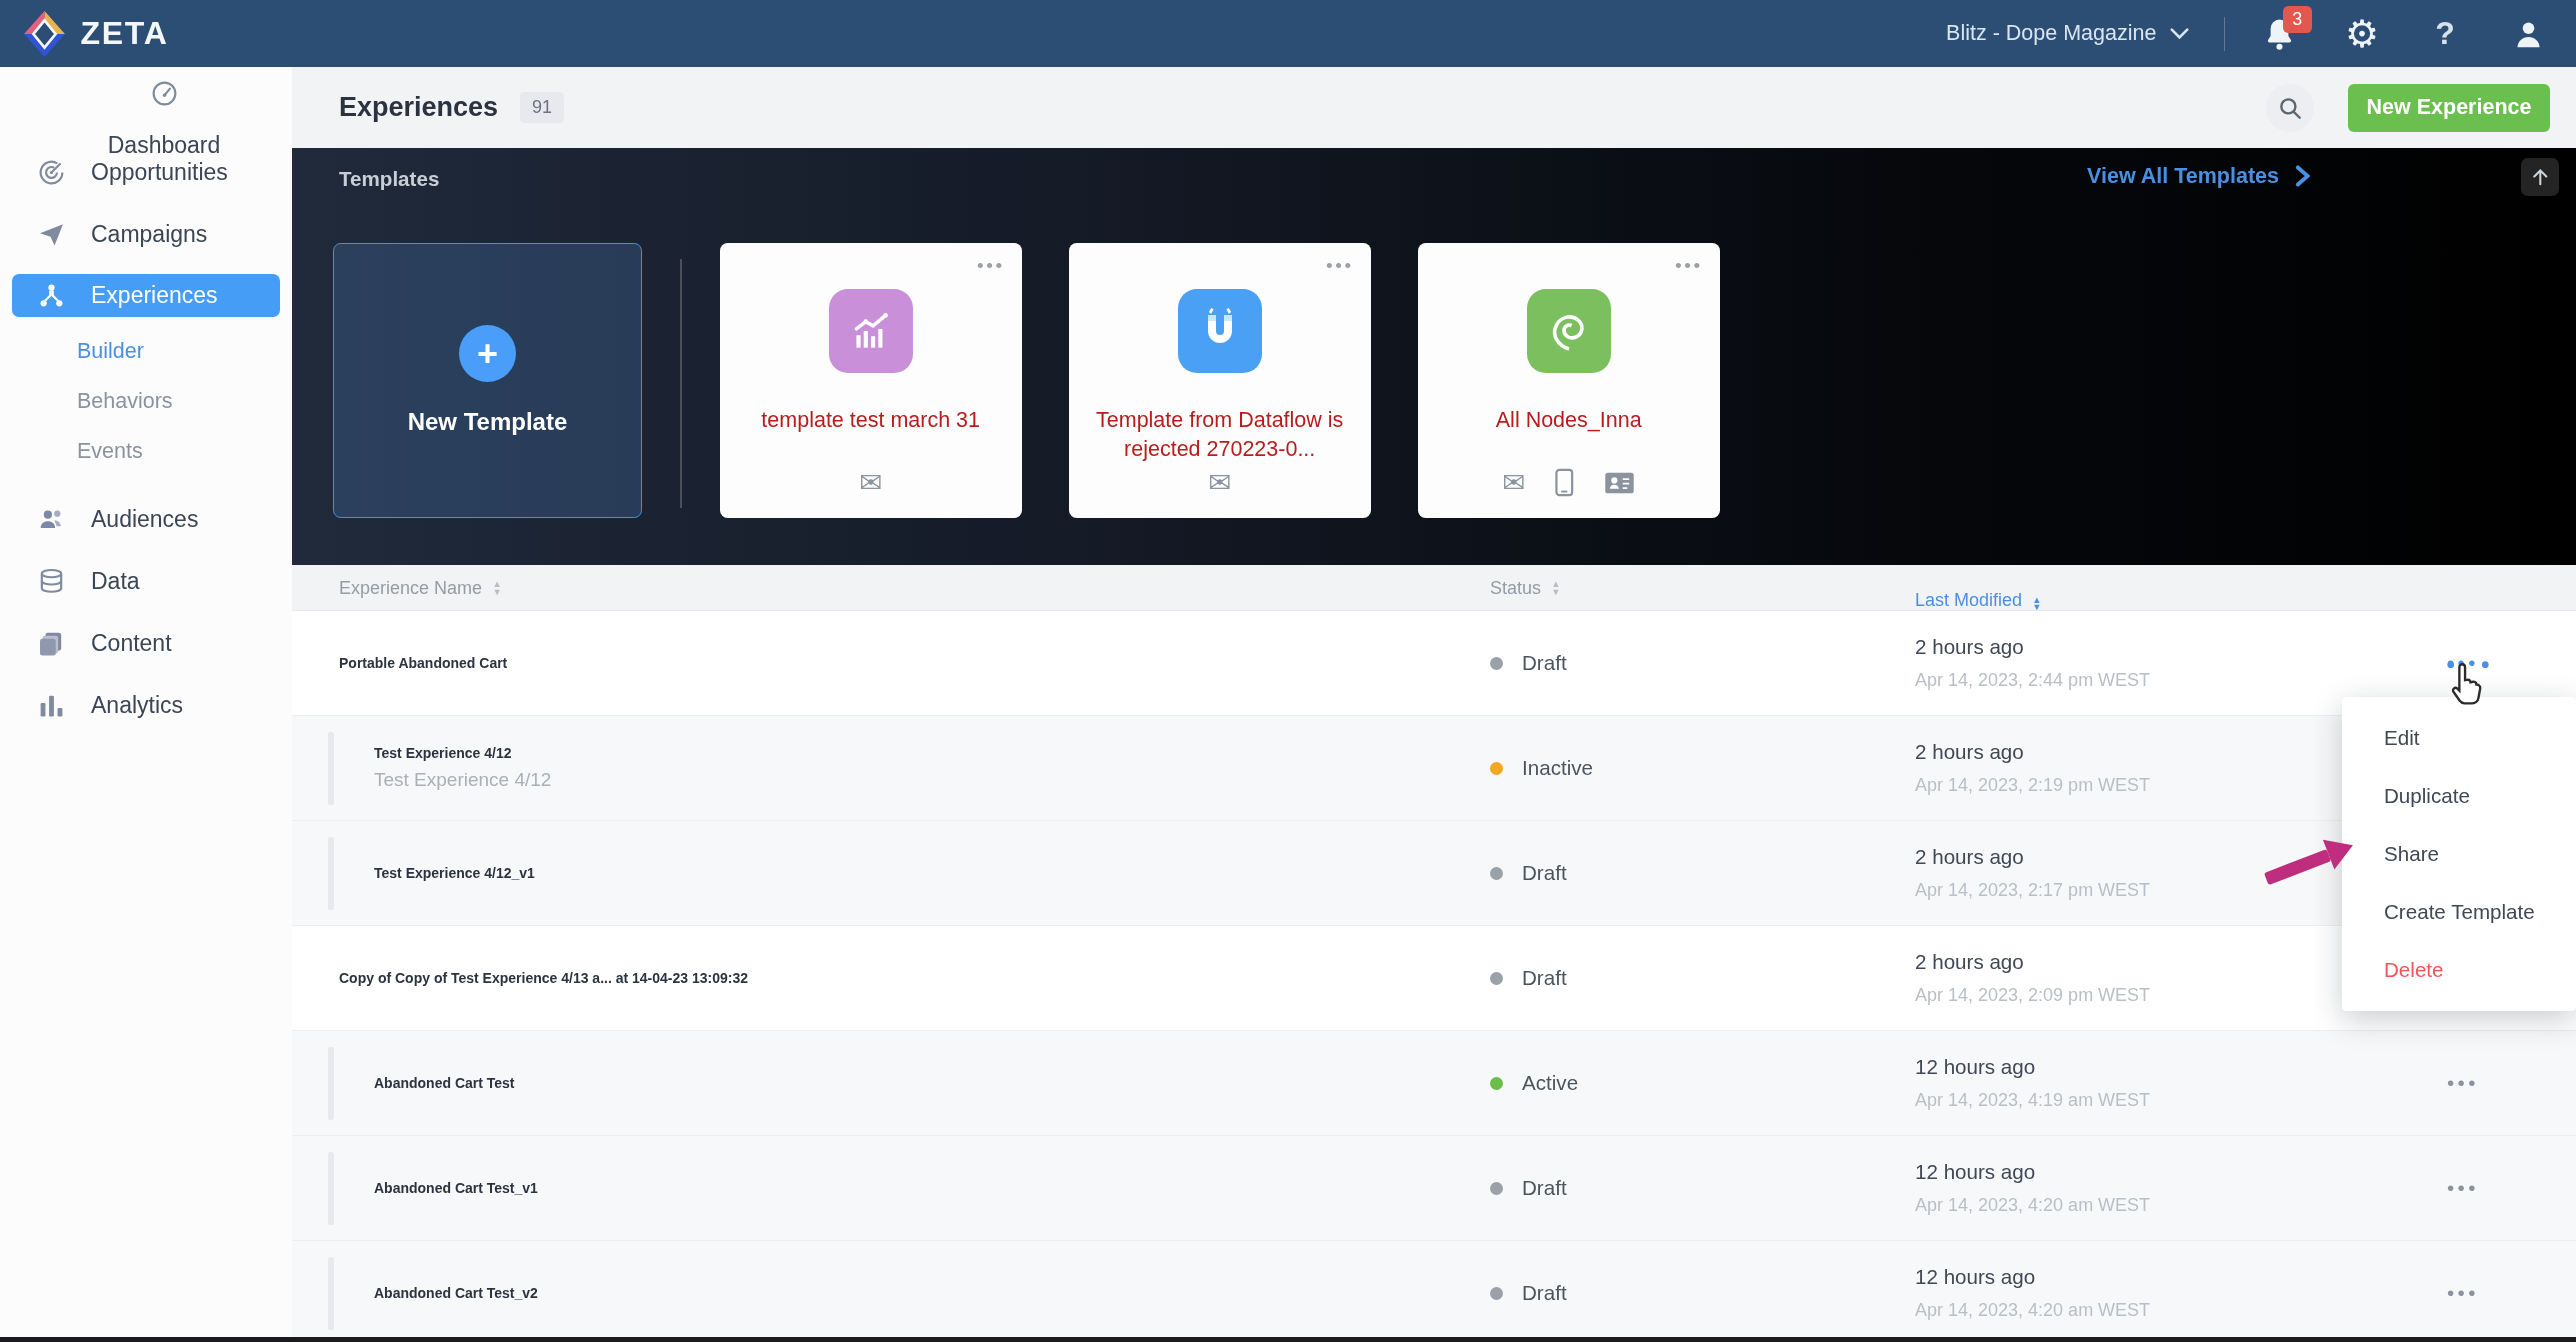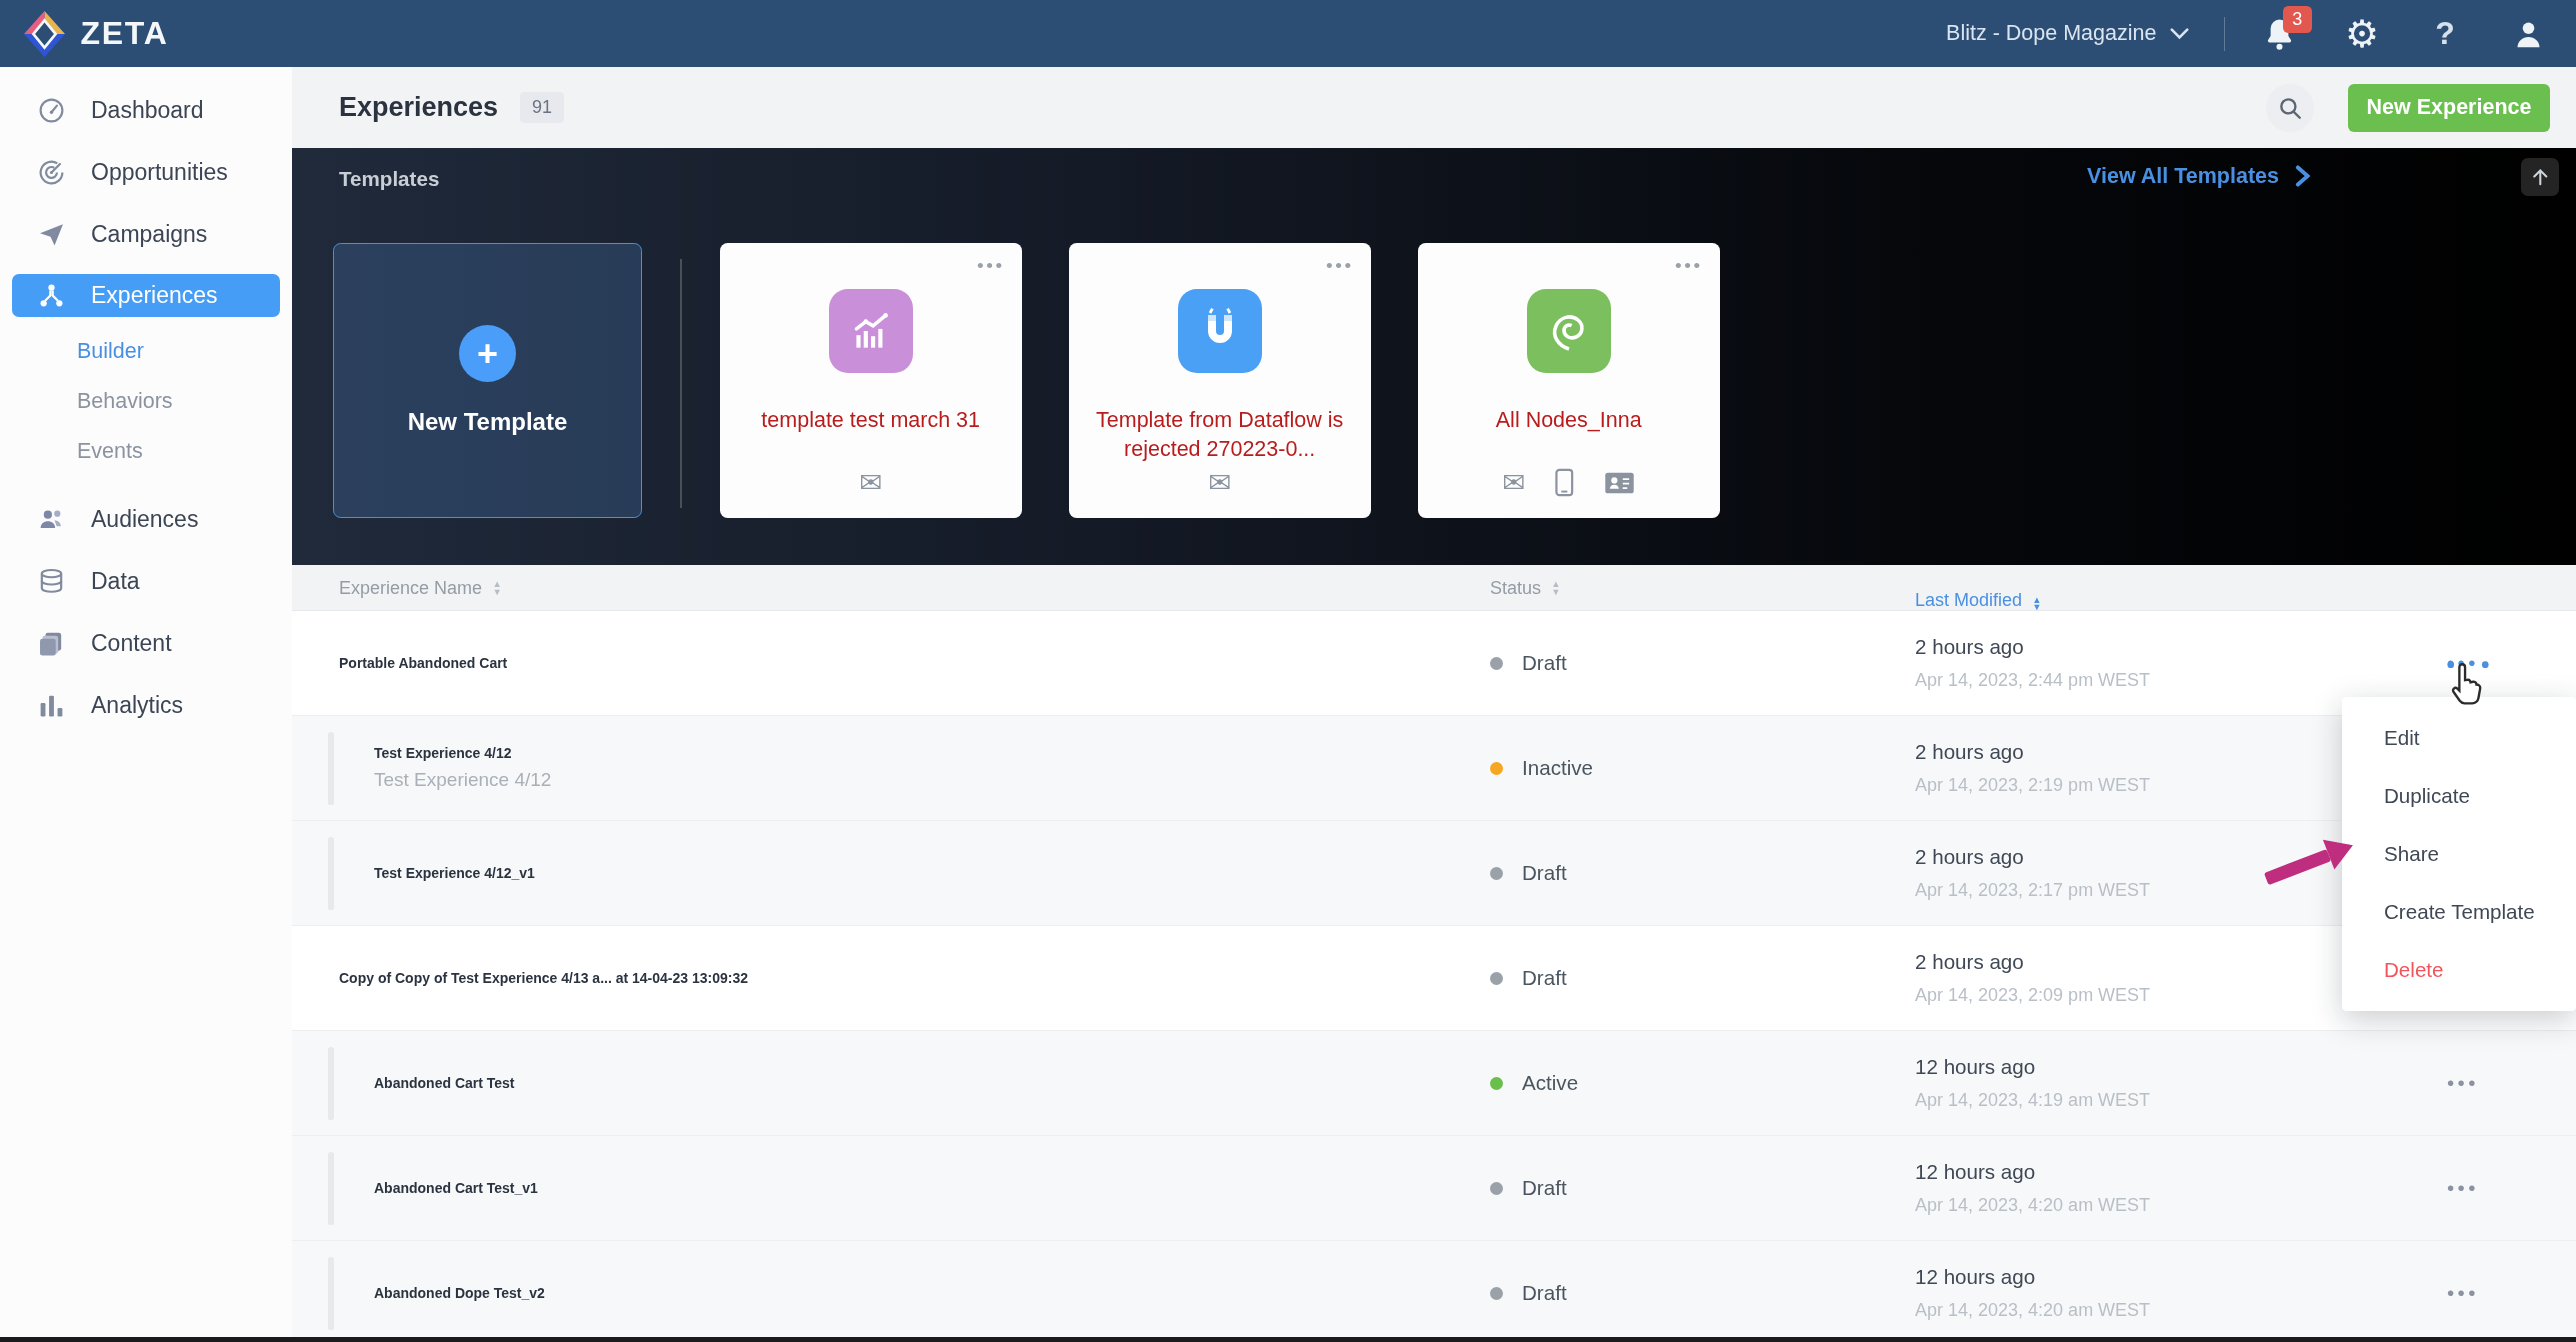--- a/index.html
+++ b/index.html
@@ -19,21 +19,21 @@
   .tb-badge { position:absolute; top:-8.6px; right:-13.7px; min-width:29px; height:27.5px; background:#e2574e;
               color:#fff; font-size:18px; border-radius:5.2px; display:flex; align-items:center; justify-content:center; padding:0 5.2px; }
   .q-mark { color:#d7e1ec; font-size:32px; font-weight:bold; }
   .gear-glyph { color:#eef3f8; font-size:38px; line-height:38px; }
 
   
   .sidebar { position:absolute; left:0; top:67px; width:292px; height:1276px; background:#fcfcfd; z-index:10; }
   .side-item { display:flex; align-items:center; gap:24px; height:62px; padding-left:36px;
                color:#3c4554; font-size:23px; cursor:pointer; }
   .side-item .sicon { width:31px; display:flex; justify-content:center; }
-  .side-item.first { margin-top:12px; }
+  .side-item.first { margin-top:12px;flex-direction:column; }
   .side-item.active { background:#459df5; color:#fff; border-radius:6.9px; margin:0 12px; padding-left:24px; height:43px;
                       margin-top:9.4px; margin-bottom:9.4px; }
   .sub-item { height:50px; display:flex; align-items:center; padding-left:77px; font-size:21.5px; color:#8b93a0; cursor:pointer; }
   .sub-item.active { color:#4a90e2; }
   .side-group-gap { height:12px; }
 
   
   .main { position:absolute; left:292px; top:67px; width:2284px; height:1276px; }
 
   .page-head { position:relative; height:81px; background:#f2f3f5; display:flex; align-items:center; padding:0 26px 0 47px; }
@@ -468,21 +468,21 @@
       <div class="mod-cell">
           <div class="mod-rel">12 hours ago</div>
           <div class="mod-abs">Apr 14, 2023, 4:20 am WEST</div>
         </div>
       <button class="row-dots">•••</button>
     </div>
 
     <div class="row alt indent">
       <span class="indent-bar"></span>
       <div class="name-cell">
-          <div class="rname">Abandoned Dope Test_v2</div>
+          <div class="rname">Abandoned Cart Test_v2</div>
         </div>
       <div class="status-cell" data-status="Draft">
         <span class="sdot"></span>
           <span>Draft</span>
       </div>
       <div class="mod-cell">
           <div class="mod-rel">12 hours ago</div>
           <div class="mod-abs">Apr 14, 2023, 4:20 am WEST</div>
         </div>
       <button class="row-dots">•••</button>

